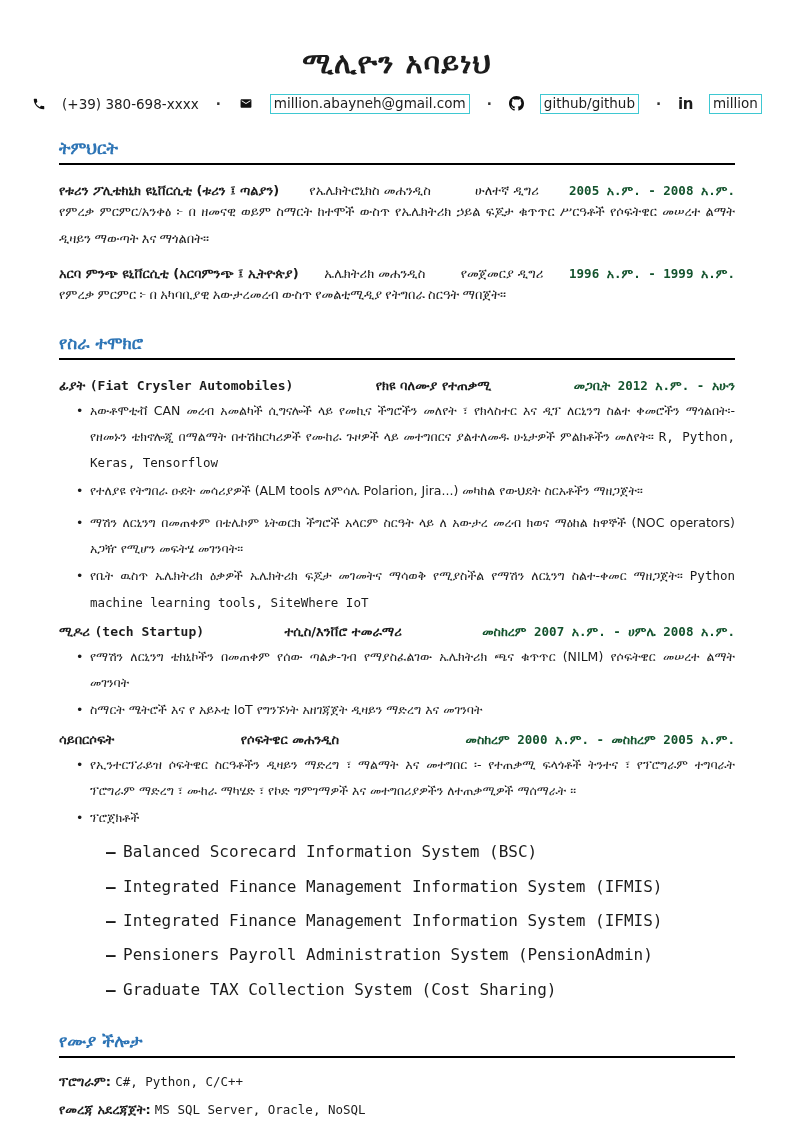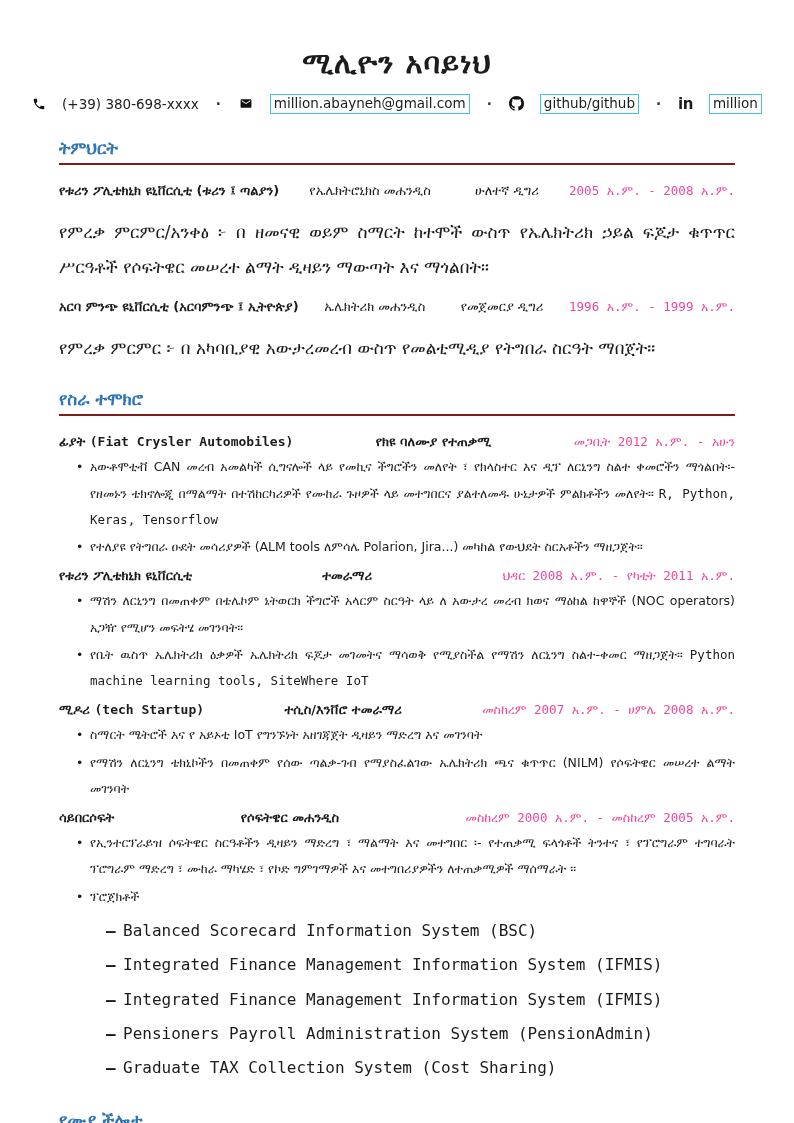--- a/index.html
+++ b/index.html
@@ -41,51 +41,52 @@
   }
   .in-mark { font-weight:800; font-size:15px; letter-spacing:-0.5px; }
 
   
   h2.section-title {
     margin-top:24px;
     font-size:17px;
     font-weight:700;
     color:#2e75b6;
     padding-bottom:5px;
-    border-bottom:2px solid #7f1d1d;
+    border-bottom:2px solid #000000;
   }
   .section-body { padding-top:10px; }
 
   
   .entry-head {
     display:flex;
     align-items:baseline;
     font-size:13px;
     margin-top:8px;
   }
   .entry-head .eh-left { font-weight:700; white-space:nowrap; }
   .entry-head .eh-left .lat { font-family:"DejaVu Sans Mono","Liberation Mono",monospace; font-weight:700; }
   .entry-head .eh-mid { white-space:nowrap; padding:0 8px; }
   .entry-head .eh-center { flex:1; text-align:center; font-weight:700; white-space:nowrap; padding:0 8px; }
   .entry-head .eh-date {
     margin-left:auto;
     white-space:nowrap;
-    color:#ec4899;
+    color:#14532d;
     font-family:"DejaVu Sans Mono","Liberation Mono",monospace;
     font-size:12.5px;
-    font-weight:400;
+    font-weight:700;
   }
   .edu-head { justify-content:center; }
   .edu-head .eh-mid.grow { flex:1; display:flex; justify-content:space-around; }
 
   .desc {
-    font-size:17px;
+    font-size:13px;
     line-height:2.05;
     text-align:justify;
-    margin-top:16px;
+    margin-top:0;
+    font-family:Liberation Serif, serif;
   }
 
   ul.bullets { list-style:none; padding-left:31px; margin-top:4px; margin-bottom:6px; }
   ul.bullets > li {
     position:relative;
     font-size:12.5px;
     line-height:2.1;
     text-align:justify;
     margin-bottom:1px;
   }
@@ -172,43 +173,36 @@
         <span class="lat">(Fiat Crysler Automobiles)</span>
       </span>
       <span class="eh-center">የክዩ ባለሙያ የተጠቃሚ</span>
       <span class="eh-date">መጋቢት 2012 አ.ም. - አሁን</span>
     </div>
     <ul class="bullets">
       <li><span>አውቶሞቲቭ CAN መረብ አመልካች ሲግናሎች ላይ የመኪና ችግሮችን መለየት ፣ የክላስተር እና ዲፕ ለርኒንግ ስልተ ቀመሮችን ማጎልበት፡- የዘመኑን ቴክኖሎጂ በማልማት በተሽከርካሪዎች የሙከራ ጉዞዎች ላይ መተግበርና ያልተለመዱ ሁኔታዎች ምልክቶችን መለየት።</span> <span class="mono">R, Python, Keras, Tensorflow</span></li>
       <li><span>የተለያዩ የትግበራ ዑደት መሳሪያዎች (ALM tools ለምሳሌ Polarion, Jira...) መካከል የውህደት ስርአቶችን ማዘጋጀት።</span></li>
     </ul>
 
-    <div class="entry-head">
-      <span class="eh-left">
-        <span>የቱሪን ፖሊቴክኒክ ዩኒቨርሲቲ</span>
-      </span>
-      <span class="eh-center">ተመራማሪ</span>
-      <span class="eh-date">ህዳር 2008 አ.ም. - የካቲት 2011 አ.ም.</span>
-    </div>
     <ul class="bullets">
       <li><span>ማሽን ለርኒንግ በመጠቀም በቴሌኮም ኔትወርክ ችግሮች አላርም ስርዓት ላይ ለ አውታረ መረብ ክወና ማዕከል ከዋኞች (NOC operators) አጋዥ የሚሆን መፍትሄ መገንባት።</span></li>
       <li><span>የቤት ዉስጥ ኤሌክትሪክ ዕቃዎች ኤሌክትሪክ ፍጆታ መገመትና ማሳወቅ የሚያስችል የማሽን ለርኒንግ ስልተ-ቀመር ማዘጋጀት።</span> <span class="mono">Python machine learning tools, SiteWhere IoT</span></li>
     </ul>
 
     <div class="entry-head">
       <span class="eh-left">
         <span>ሚዶሪ</span>
         <span class="lat">(tech Startup)</span>
       </span>
       <span class="eh-center">ተሲስ/እንቨሮ ተመራማሪ</span>
       <span class="eh-date">መስከረም 2007 አ.ም. - ሀምሌ 2008 አ.ም.</span>
     </div>
     <ul class="bullets">
+      <li><span>የማሽን ለርኒንግ ቴክኒኮችን በመጠቀም የሰው ጣልቃ-ገብ የማያስፈልገው ኤሌክትሪክ ጫና ቁጥጥር (NILM) የሶፍትዌር መሠረተ ልማት መገንባት</span></li>
       <li><span>ስማርት ሜትሮች እና የ አይኦቲ IoT የግንኙነት አዘገጃጀት ዲዛይን ማድረግ እና መገንባት</span></li>
-      <li><span>የማሽን ለርኒንግ ቴክኒኮችን በመጠቀም የሰው ጣልቃ-ገብ የማያስፈልገው ኤሌክትሪክ ጫና ቁጥጥር (NILM) የሶፍትዌር መሠረተ ልማት መገንባት</span></li>
     </ul>
 
     <div class="entry-head">
       <span class="eh-left">
         <span>ሳይበርሶፍት</span>
       </span>
       <span class="eh-center">የሶፍትዌር መሐንዲስ</span>
       <span class="eh-date">መስከረም 2000 አ.ም. - መስከረም 2005 አ.ም.</span>
     </div>
     <ul class="bullets">

